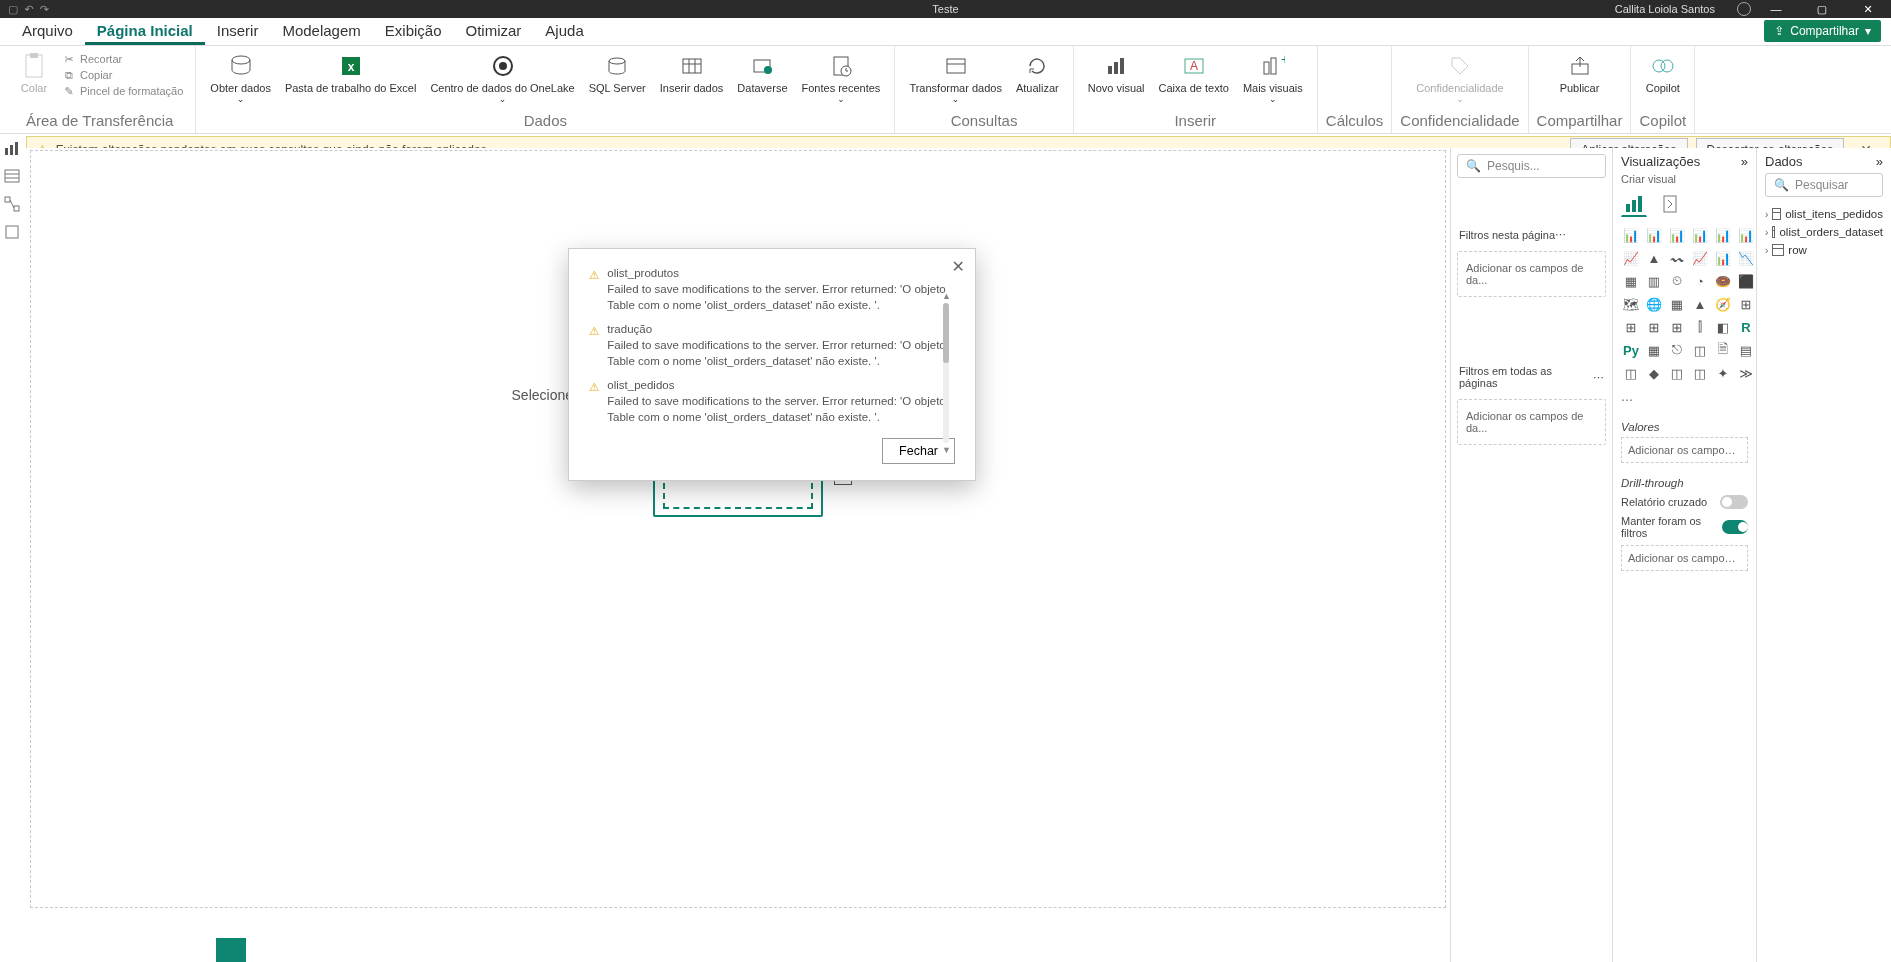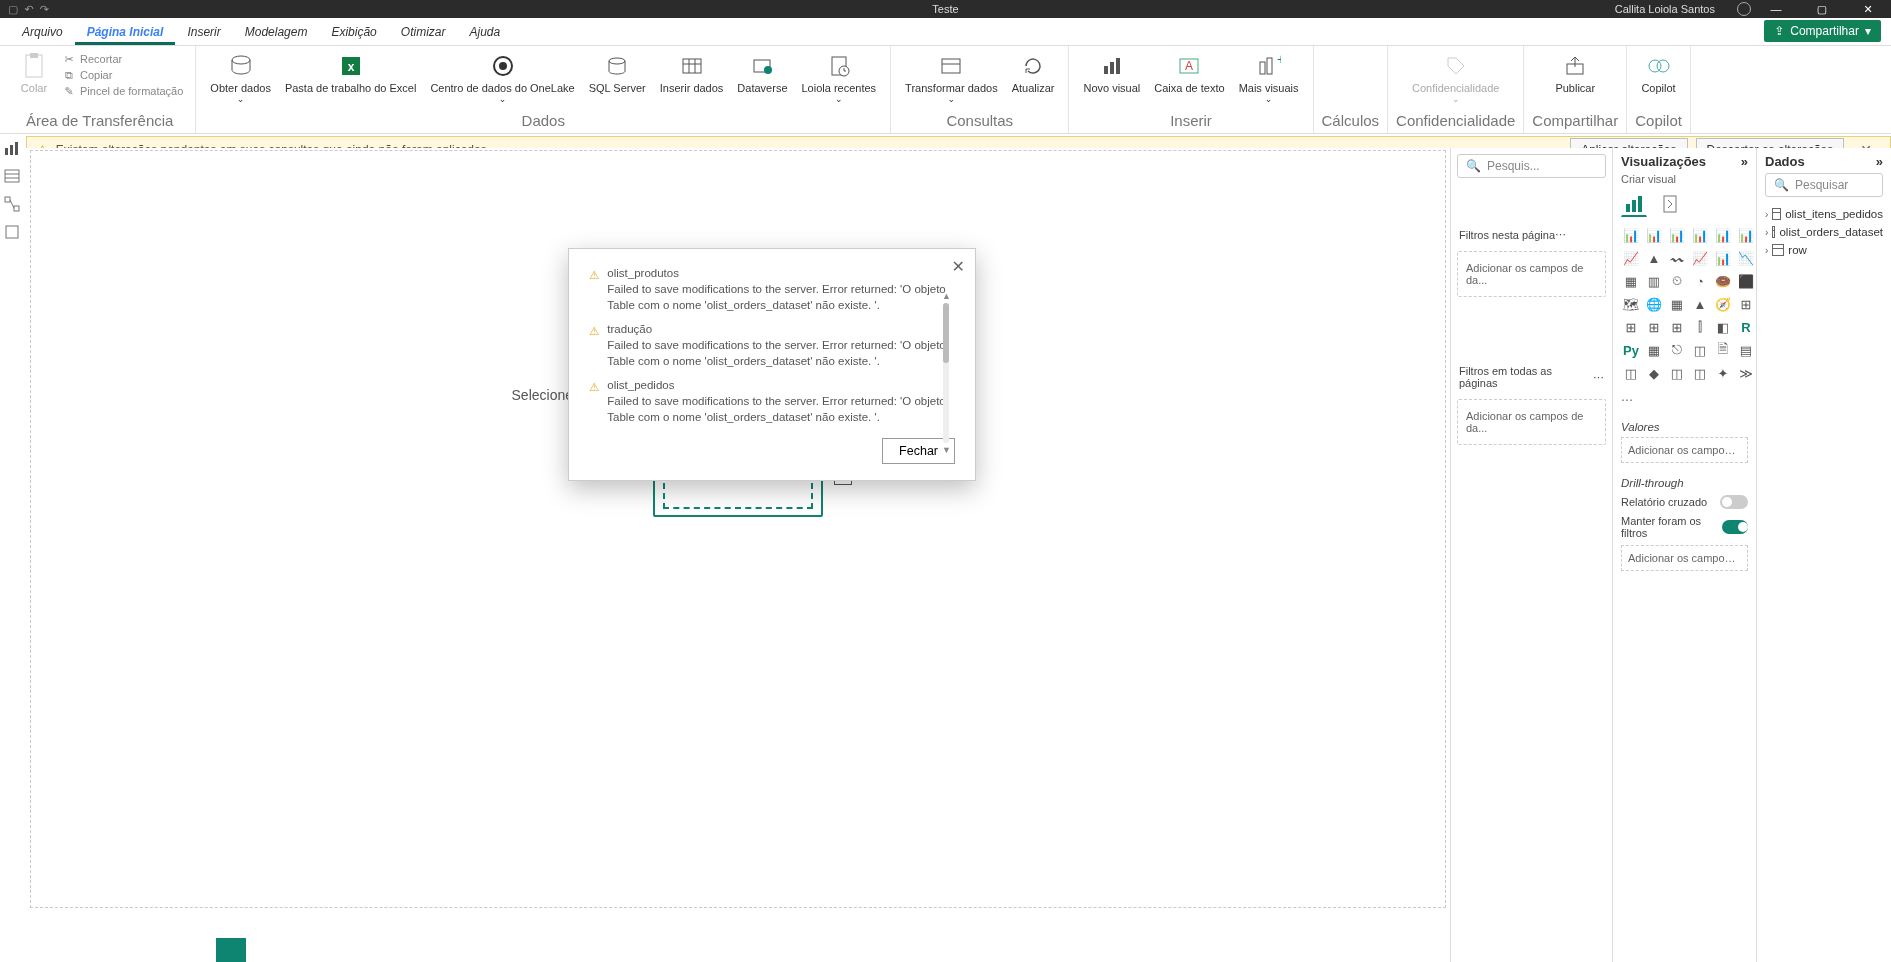--- a/index.html
+++ b/index.html
@@ -8,22 +8,22 @@
 
 .titlebar { height: 18px; background: #2b2b2b; color: #ddd; display: flex; align-items: center; justify-content: center; position: relative; font-size: 11px; }
 .titlebar .user { position: absolute; right: 140px; display: flex; align-items: center; gap: 22px; }
 .titlebar .winctrls { position: absolute; right: 0; display: flex; }
 .titlebar .winctrls div { width: 46px; height: 18px; display: flex; align-items: center; justify-content: center; color: #fff; }
 .titlebar .left-icons { position: absolute; left: 8px; display: flex; gap: 6px; color: #999; }
 .usr-circle { width: 14px; height: 14px; border: 1px solid #aaa; border-radius: 50%; }
 
 
 .tabsrow { height: 28px; border-bottom: 1px solid #ddd; display: flex; align-items: flex-end; padding-left: 10px; position: relative; }
-.tabsrow .tab { padding: 6px 12px; font-size: 12px; color: #333; cursor: default; font-style: italic; }
-.tabsrow .tab.active { border-bottom: 3px solid #0d6b5c; color: #3b82f6; font-weight: 600; padding-bottom: 3px; }
+.tabsrow .tab { padding: 6px 12px; font-size: 15px; color: #333; cursor: default; }
+.tabsrow .tab.active { border-bottom: 3px solid #0d6b5c; color: #0f766e; font-weight: 600; padding-bottom: 3px; }
 .share-btn { position: absolute; right: 10px; top: 2px; background: #118158; color: #fff; padding: 4px 10px; border-radius: 2px; font-size: 12px; display: flex; align-items: center; gap: 6px; }
 
 
 .ribbon { height: 88px; border-bottom: 1px solid #ddd; display: flex; padding-left: 4px; }
 .rgroup { display: flex; flex-direction: column; align-items: center; padding: 4px 8px 2px; border-right: 1px solid #e5e5e5; }
 .rgroup .items { display: flex; gap: 2px; flex: 1; align-items: flex-start; }
 .rgroup .glabel { font-size: 15px; color: #777; margin-top: auto; padding-bottom: 2px; }
 .rbtn { display: flex; flex-direction: column; align-items: center; justify-content: flex-start; padding: 2px 6px; font-size: 11px; color: #333; text-align: center; min-width: 44px; }
 .rbtn.disabled { color: #aaa; }
 .ricon { width: 28px; height: 28px; display: flex; align-items: center; justify-content: center; color: #555; margin-bottom: 2px; }
@@ -59,21 +59,21 @@
 .page-tab { position: absolute; left: 190px; bottom: 0; height: 24px; width: 30px; background: #0d8570; }
 
 
 .filters { width: 162px; border-right: 1px solid #ddd; padding: 6px; background: #fff; display: flex; flex-direction: column; gap: 8px; }
 .searchbox { border: 1px solid #ccc; border-radius: 3px; padding: 4px 8px; display: flex; align-items: center; gap: 6px; color: #888; font-size: 12px; }
 .fsection-title { font-size: 11px; color: #444; display: flex; align-items: center; padding: 2px 2px; margin-top: 40px; }
 .fbox { border: 1px dashed #ccc; padding: 10px 8px; font-size: 11px; color: #666; border-radius: 2px; }
 
 
 .vizpane { width: 144px; border-right: 1px solid #ddd; padding: 6px 8px; background: #fff; }
-.pane-header { font-size: 13px; font-weight: 700; color: #333; display: flex; justify-content: space-between; align-items: center; margin-bottom: 4px; }
+.pane-header { font-size: 13px; font-weight: 400; color: #333; display: flex; justify-content: space-between; align-items: center; margin-bottom: 4px; }
 .pane-sub { font-size: 11px; color: #666; margin-bottom: 6px; }
 .build-icons { display: flex; gap: 10px; margin-bottom: 8px; }
 .build-icons .bi { width: 26px; height: 26px; border: 1px solid transparent; display: flex; align-items: center; justify-content: center; }
 .build-icons .bi.active { border-bottom: 2px solid #0d8570; }
 .vizgrid { display: grid; grid-template-columns: repeat(6, 20px); gap: 3px; margin-bottom: 10px; }
 .vizgrid .vc { width: 20px; height: 20px; display: flex; align-items: center; justify-content: center; color: #555; font-size: 13px; }
 .vizgrid .vc.accent { color: #0d8570; font-weight: 700; }
 .section-lbl { font-size: 11.5px; color: #444; margin: 14px 0 4px; font-style: italic; }
 .drop-field { border: 1px dashed #ccc; padding: 6px; font-size: 11px; color: #666; white-space: nowrap; overflow: hidden; text-overflow: ellipsis; }
 .toggle-row { display: flex; justify-content: space-between; align-items: center; font-size: 11px; color: #444; margin: 6px 0; }
@@ -231,21 +231,21 @@
           <span>Dataverse</span>
         </div>
       <div class="rbtn">
           <div class="ricon">
             <svg width="24" height="24">
               <rect x="5" y="3" width="14" height="18" fill="none" stroke="#555"></rect>
               <circle cx="17" cy="17" r="5" fill="#fff" stroke="#555"></circle>
               <path d="M17 14v3h2" stroke="#555" fill="none"></path>
             </svg>
           </div>
-          <span>Loiola recentes</span>
+          <span>Fontes recentes</span>
           <span style="font-size:9px">⌄</span>
         </div>
     </div>
     <div class="glabel">Dados</div>
   </div>
 
   <div class="rgroup">
     <div class="items">
       <div class="rbtn">
           <div class="ricon">

